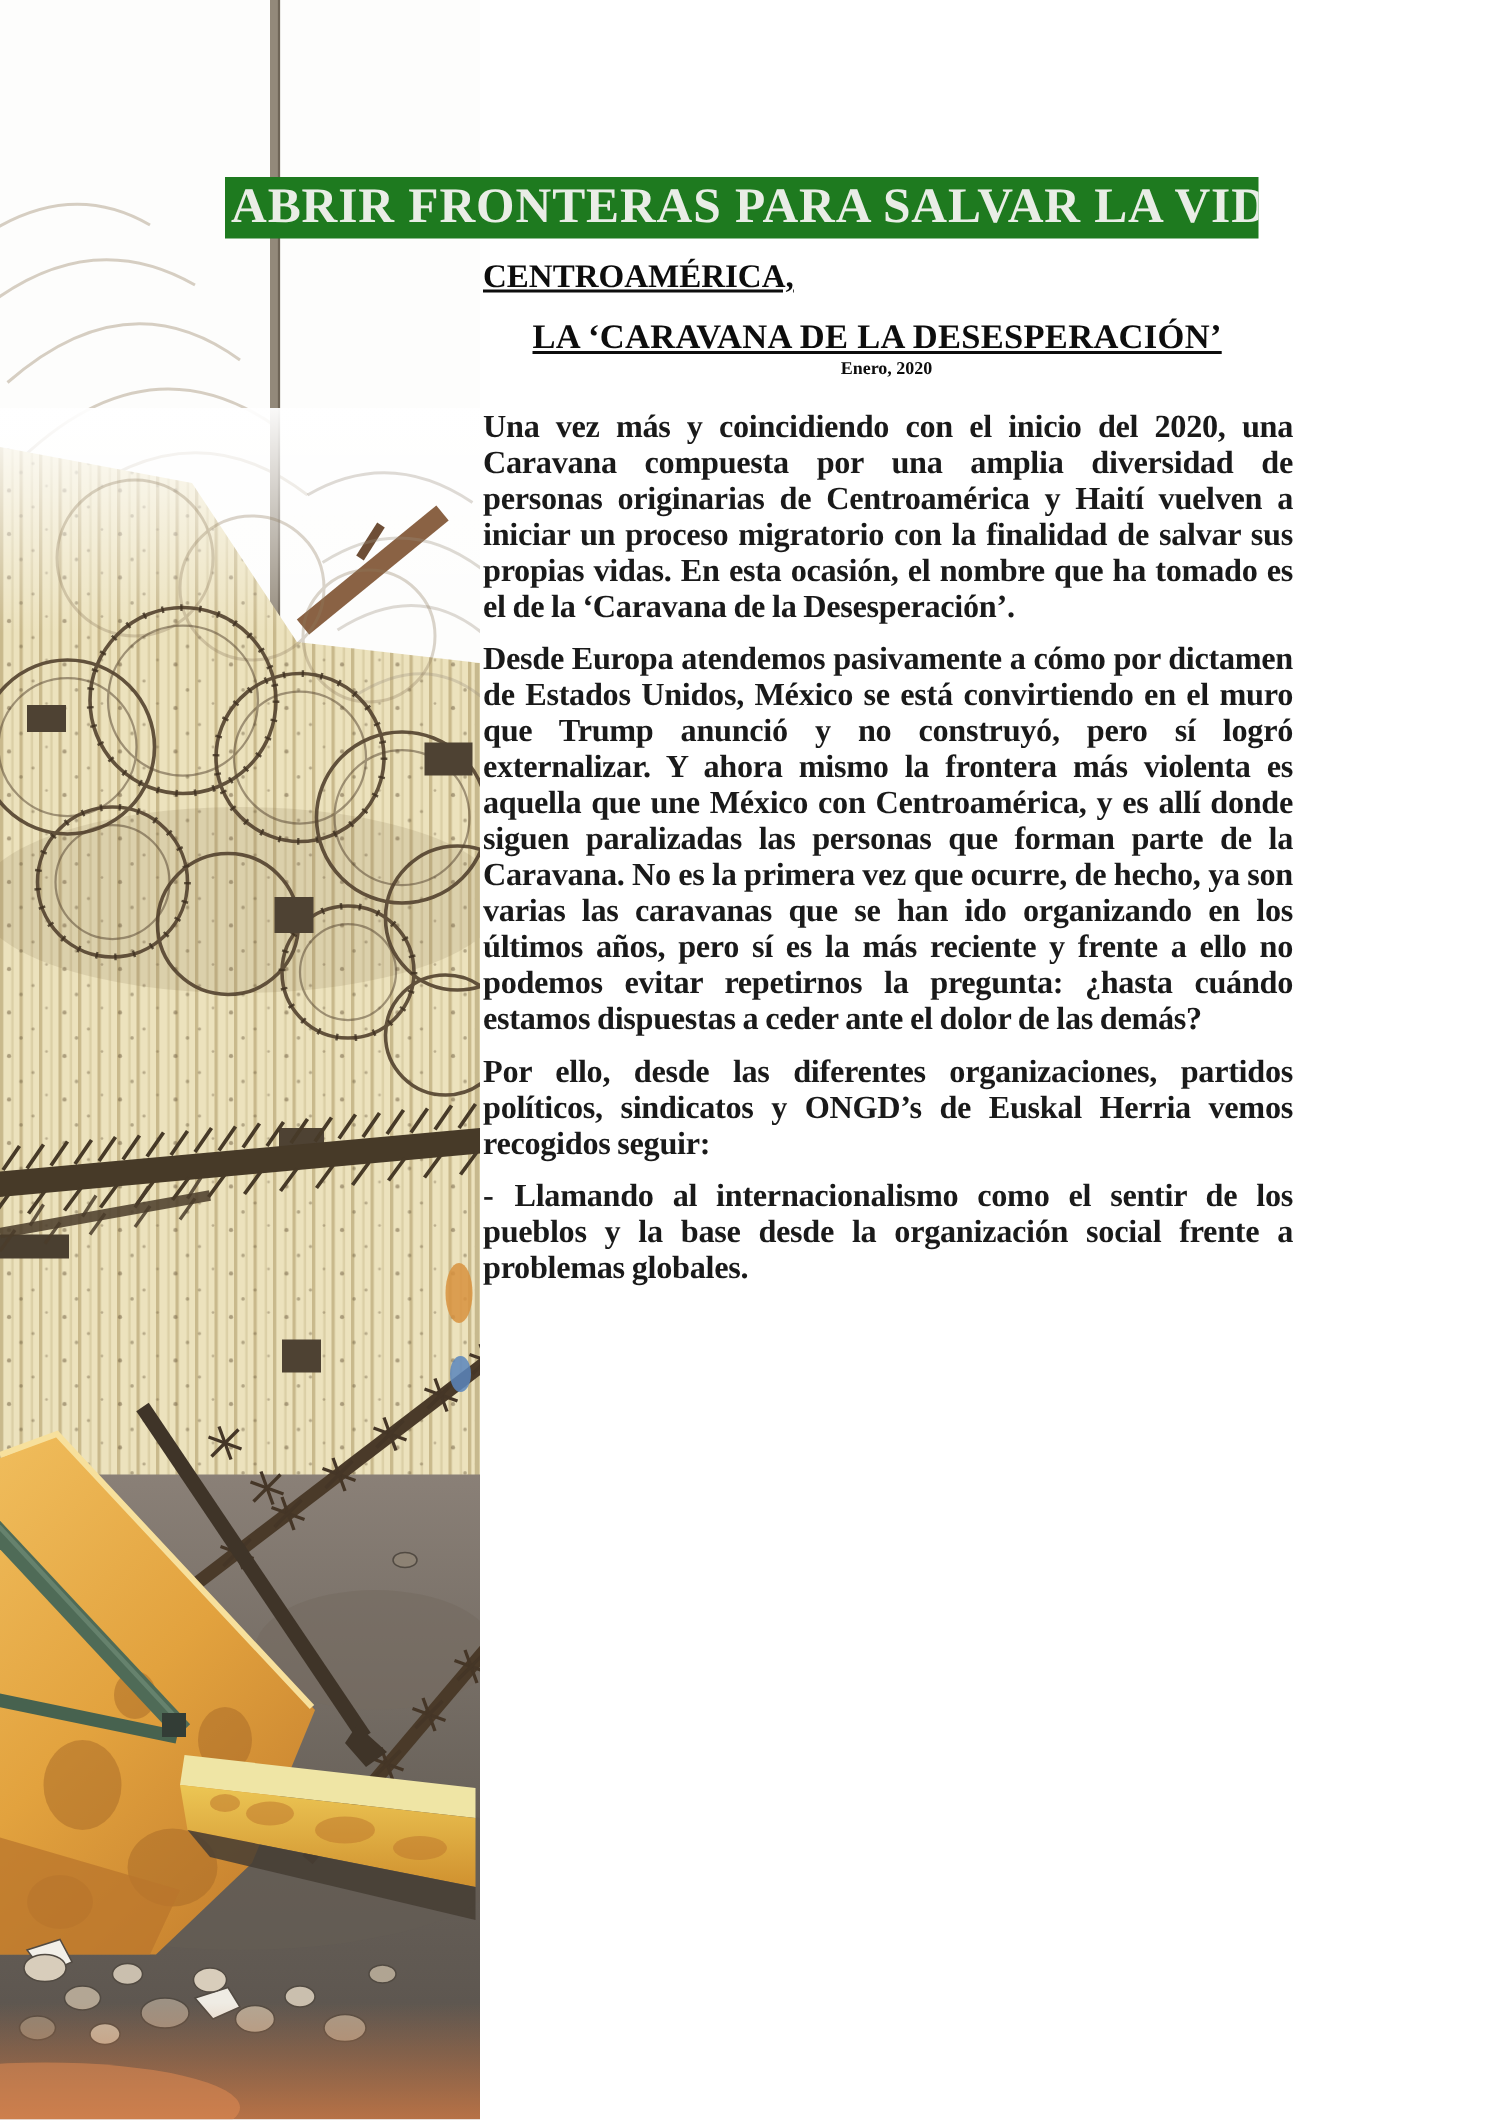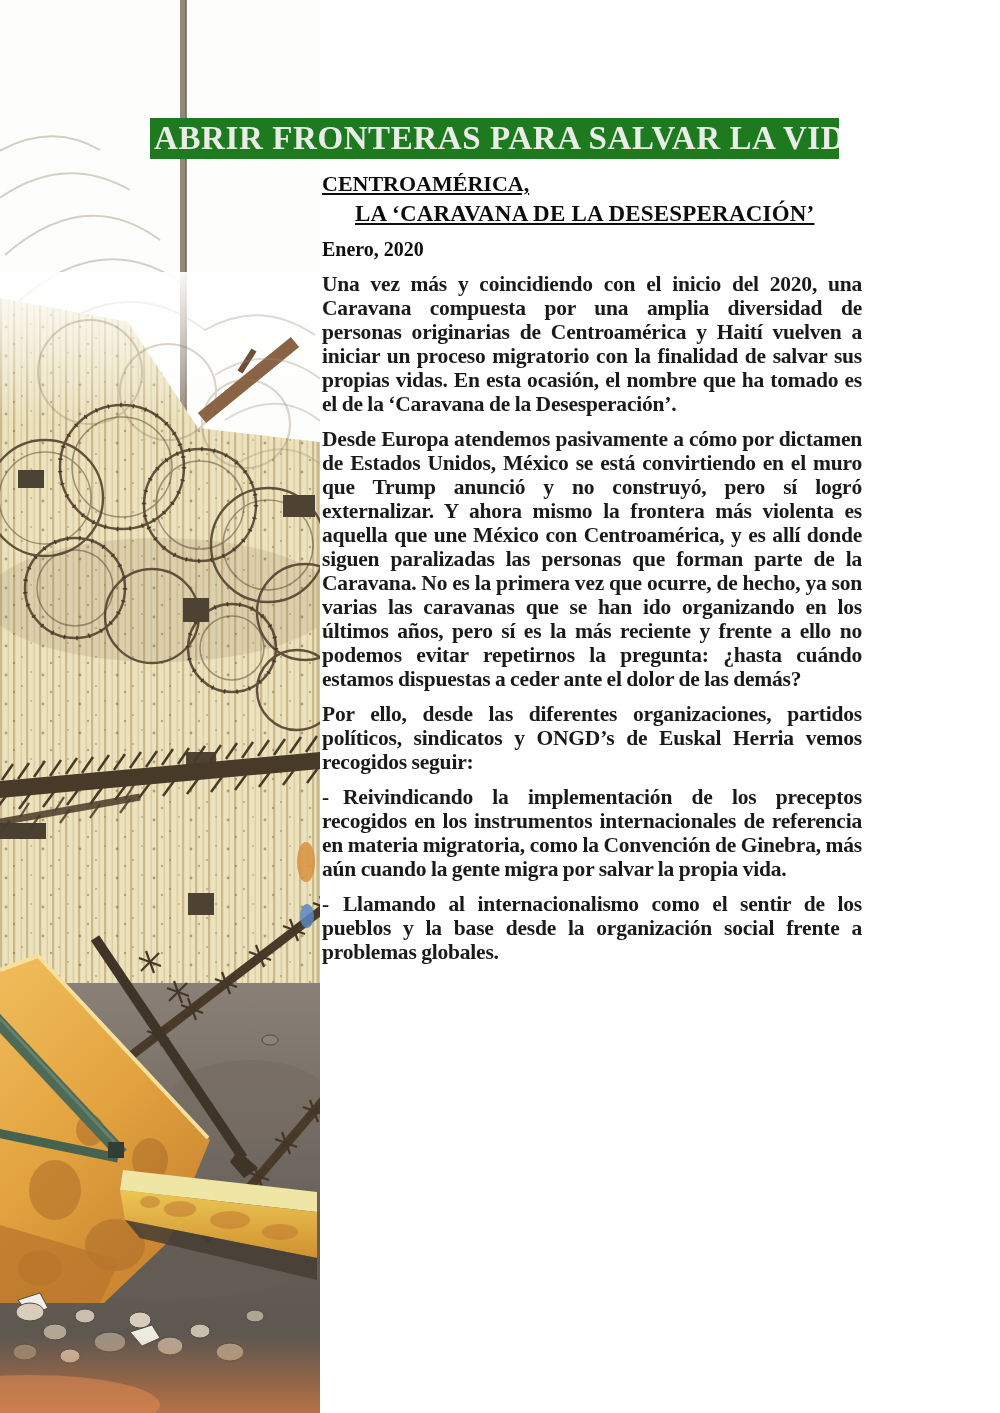--- a/index.html
+++ b/index.html
@@ -17,24 +17,24 @@
   .photo svg{display:block;width:100%;height:100%;}
   .banner{
     position:absolute;left:150px;top:118px;width:689px;height:41px;
     background:var(--banner-bg);color:var(--banner-text);
     display:flex;align-items:center;
     font-weight:bold;font-size:33px;letter-spacing:.6px;
     padding-left:4px;box-sizing:border-box;white-space:nowrap;overflow:hidden;
   }
   .subtitle{position:absolute;left:322px;top:173px;color:var(--title-text);font-weight:bold;line-height:1;text-decoration:underline;}
   .subtitle .sub1{font-size:22px;}
-  .subtitle .sub2{font-size:23px;margin-left:33px;margin-top:7px;letter-spacing:.2px;}
+  .subtitle .sub2{font-size:23px;margin-left:33px;margin-top:18px;letter-spacing:.2px;}
   .dateline{
-    position:absolute;left:322px;top:238px;width:538px;text-align:left;
-    font-weight:bold;font-size:20px;color:var(--title-text);
+    position:absolute;left:322px;top:238px;width:538px;text-align:center;
+    font-weight:bold;font-size:12px;color:var(--title-text);
   }
   .content{position:absolute;left:322px;top:272px;width:540px;}
   .content p{
     margin:0 0 11px 0;
     font-weight:bold;font-size:21.5px;line-height:24px;
     text-align:justify;color:var(--body-text);
     letter-spacing:-0.2px;word-spacing:-0.6px;
   }
   .content p .marker{padding-right:14px;}
 </style>
@@ -247,17 +247,16 @@
     <div class="sub1">CENTROAMÉRICA,</div>
     <div class="sub2">LA ‘CARAVANA DE LA DESESPERACIÓN’</div>
   </div>
 
   <div class="dateline">Enero, 2020</div>
 
   <div class="content">
     <p>Una vez más y coincidiendo con el inicio del 2020, una Caravana compuesta por una amplia diversidad de personas originarias de Centroamérica y Haití vuelven a iniciar un proceso migratorio con la finalidad de salvar sus propias vidas. En esta ocasión, el nombre que ha tomado es el de la ‘Caravana de la Desesperación’.</p>
     <p>Desde Europa atendemos pasivamente a cómo por dictamen de Estados Unidos, México se está convirtiendo en el muro que Trump anunció y no construyó, pero sí logró externalizar. Y ahora mismo la frontera más violenta es aquella que une México con Centroamérica, y es allí donde siguen paralizadas las personas que forman parte de la Caravana. No es la primera vez que ocurre, de hecho, ya son varias las caravanas que se han ido organizando en los últimos años, pero sí es la más reciente y frente a ello no podemos evitar repetirnos la pregunta: ¿hasta cuándo estamos dispuestas a ceder ante el dolor de las demás?</p>
     <p>Por ello, desde las diferentes organizaciones, partidos políticos, sindicatos y ONGD’s de Euskal Herria vemos recogidos seguir:</p>
-    <p class="bullet"><span class="marker">-</span><span>Reivindicando la implementación de los preceptos recogidos en los instrumentos internacionales de referencia en materia migratoria, como la Convención de Ginebra, más aún cuando la gente migra por salvar la propia vida.</span></p>
     <p class="bullet"><span class="marker">-</span><span>Llamando al internacionalismo como el sentir de los pueblos y la base desde la organización social frente a problemas globales.</span></p>
   </div>
 
 </div>
 
 </body></html>

